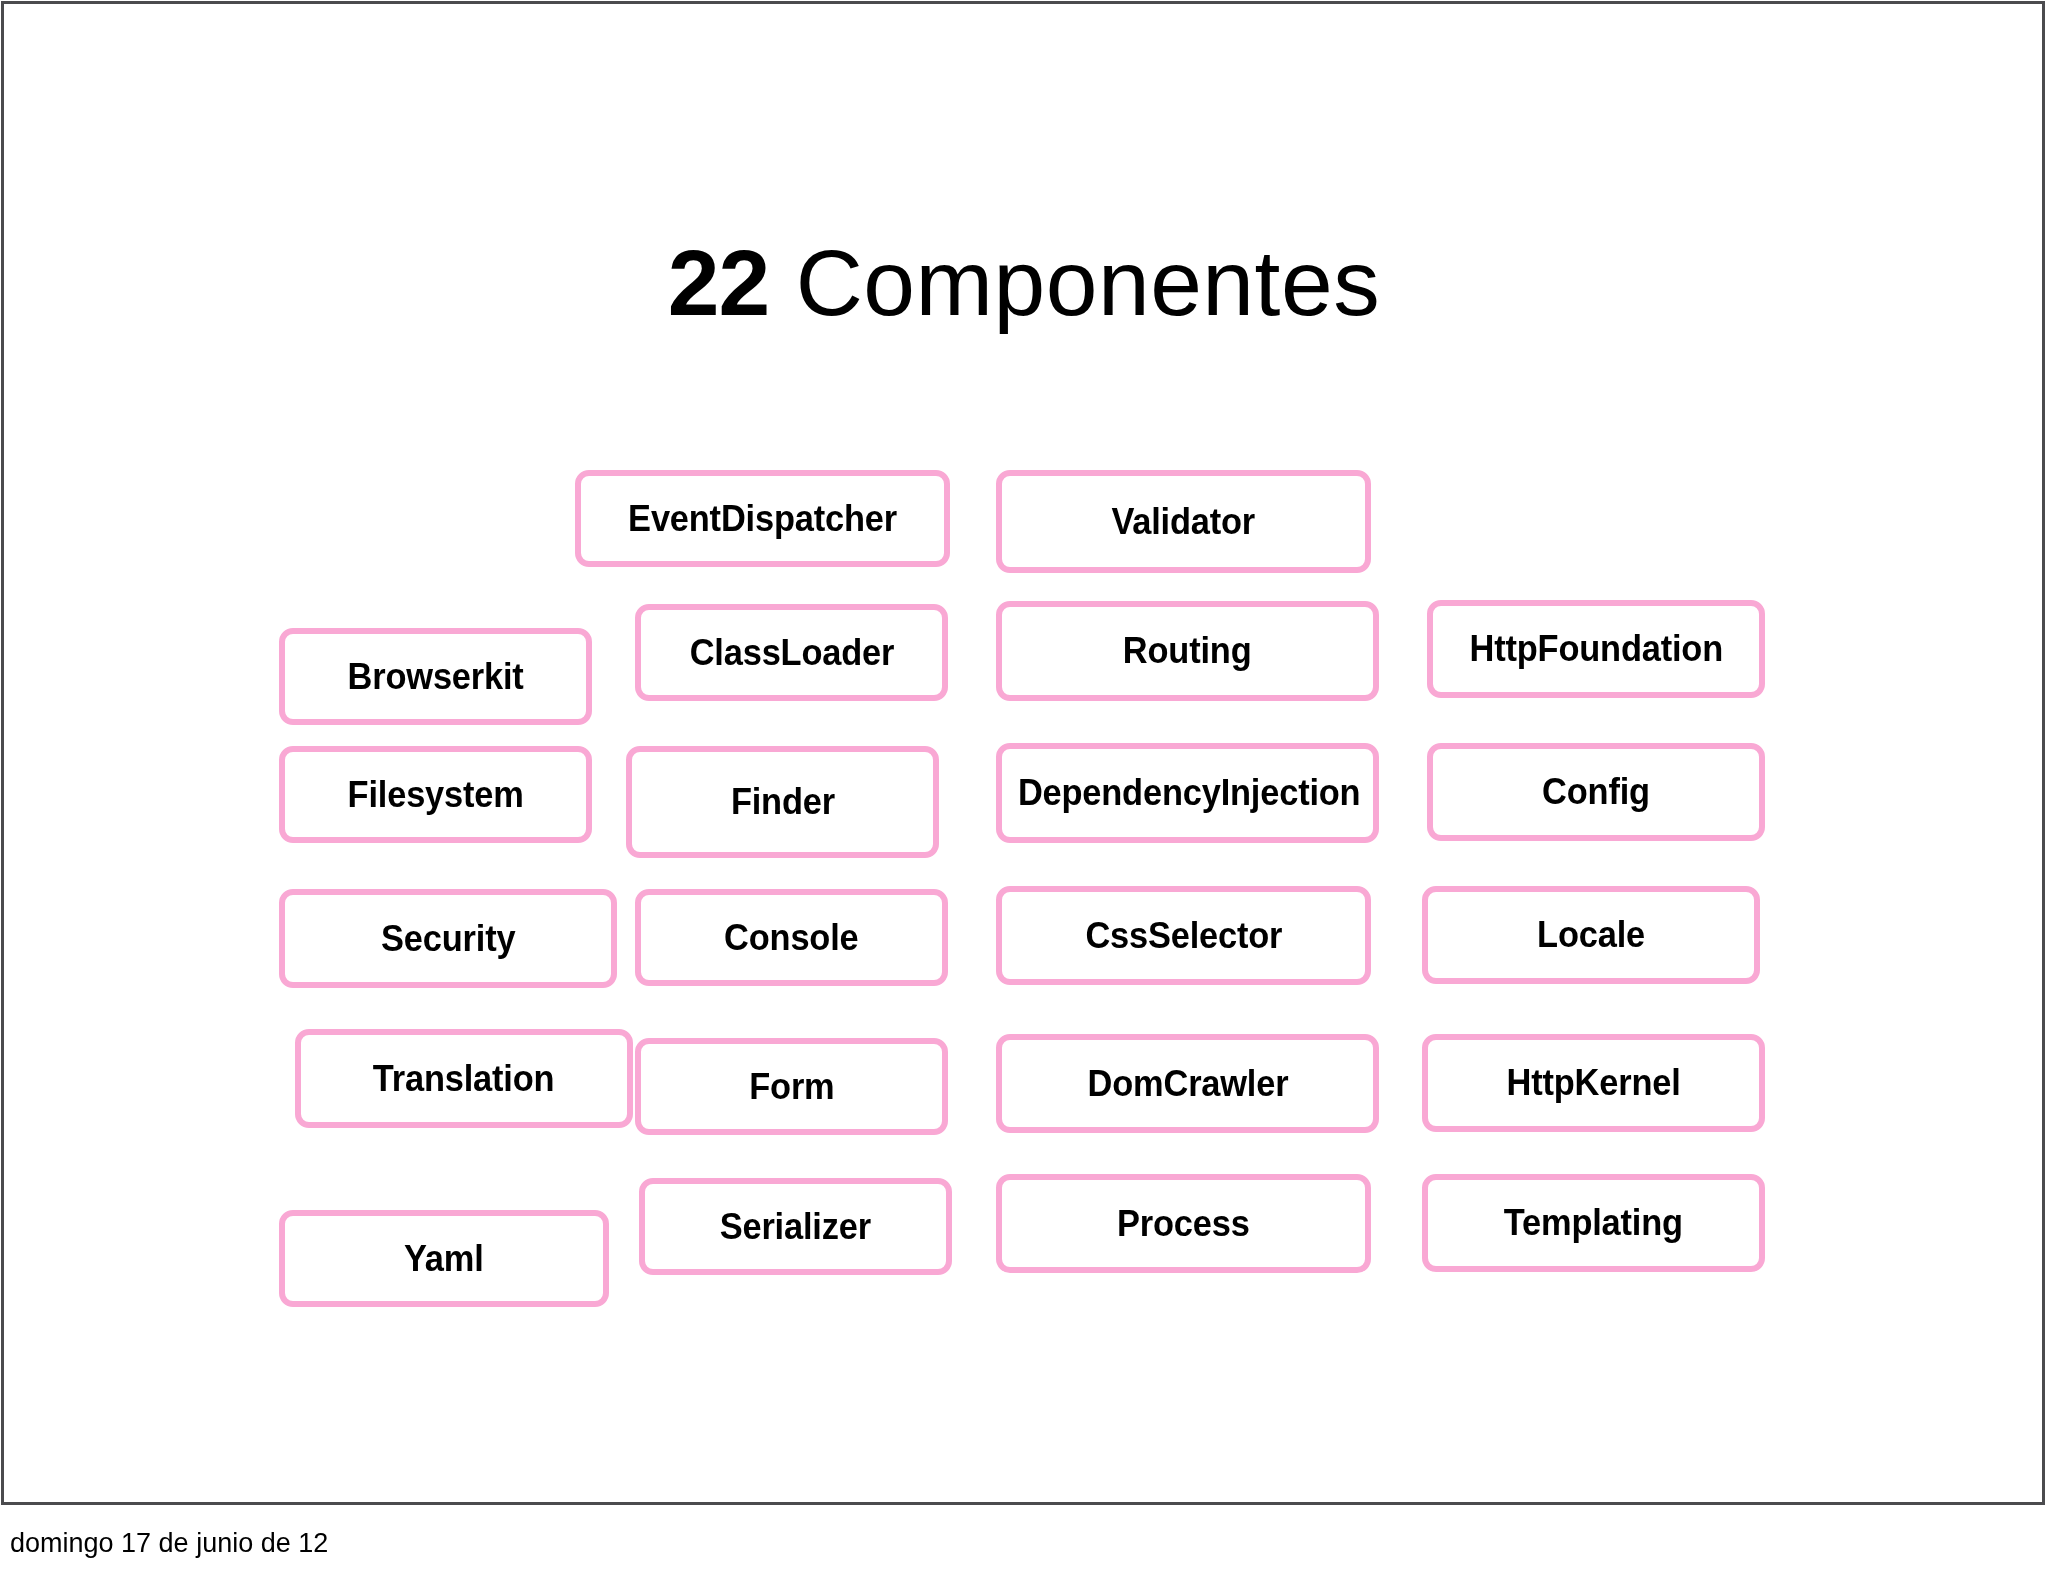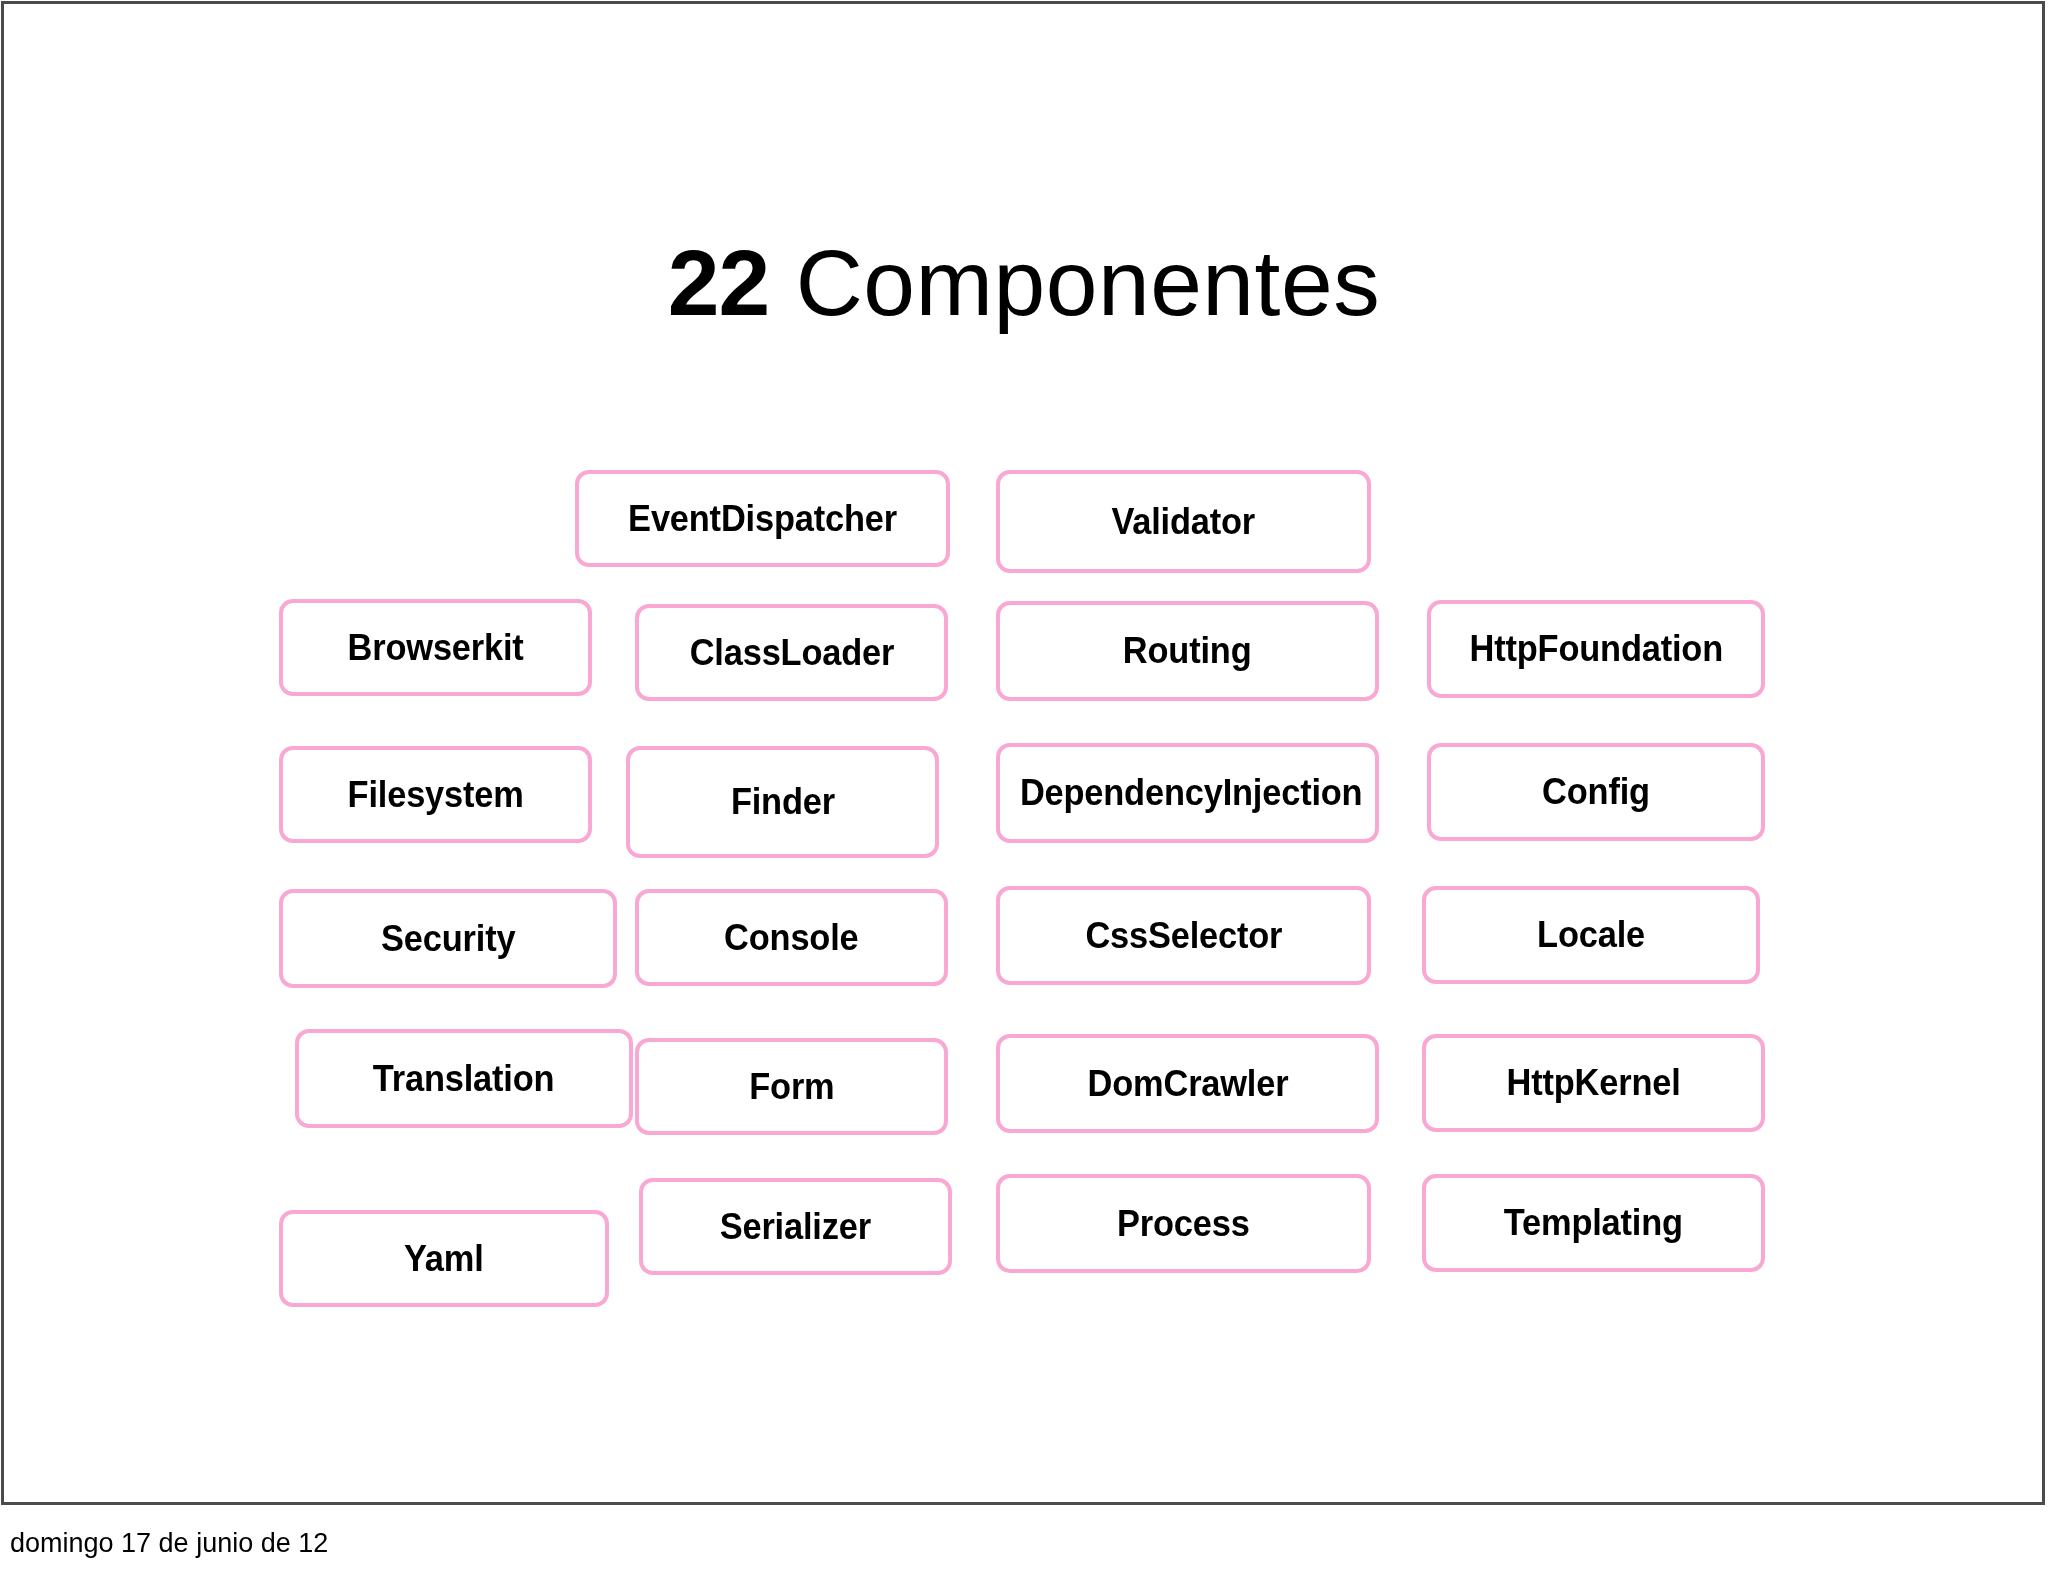--- a/index.html
+++ b/index.html
@@ -52,21 +52,21 @@
     position: absolute;
     left: 0;
     top: 0;
     width: 2048px;
     height: 1506px;
   }
   .component-box {
     position: absolute;
     box-sizing: border-box;
     background: #ffffff;
-    border: 4px solid #f9a8d4;
+    border: 6px solid #f9a8d4;
     border-radius: 14px;
     display: flex;
     align-items: center;
     justify-content: center;
   }
   .component-label {
     font-family: "Liberation Sans", sans-serif;
     font-weight: 700;
     font-size: 37px;
     color: #000000;
@@ -95,21 +95,21 @@
   <span class="count">22</span><span class="spacer">&nbsp;</span><span class="word">Componentes</span>
 </h1>
 
 <div id="component-grid">
     <div class="component-box" style="left: 575px; top: 470px; width: 375px; height: 97px;">
       <span class="component-label">EventDispatcher</span>
     </div>
     <div class="component-box" style="left: 996px; top: 470px; width: 375px; height: 103px;">
       <span class="component-label">Validator</span>
     </div>
-    <div class="component-box" style="left: 279px; top: 599px; width: 313px; height: 97px;">
+    <div class="component-box" style="left: 279px; top: 628px; width: 313px; height: 97px;">
       <span class="component-label">Browserkit</span>
     </div>
     <div class="component-box" style="left: 635px; top: 604px; width: 313px; height: 97px;">
       <span class="component-label">ClassLoader</span>
     </div>
     <div class="component-box" style="left: 996px; top: 601px; width: 383px; height: 100px;">
       <span class="component-label">Routing</span>
     </div>
     <div class="component-box" style="left: 1427px; top: 600px; width: 338px; height: 98px;">
       <span class="component-label">HttpFoundation</span>

